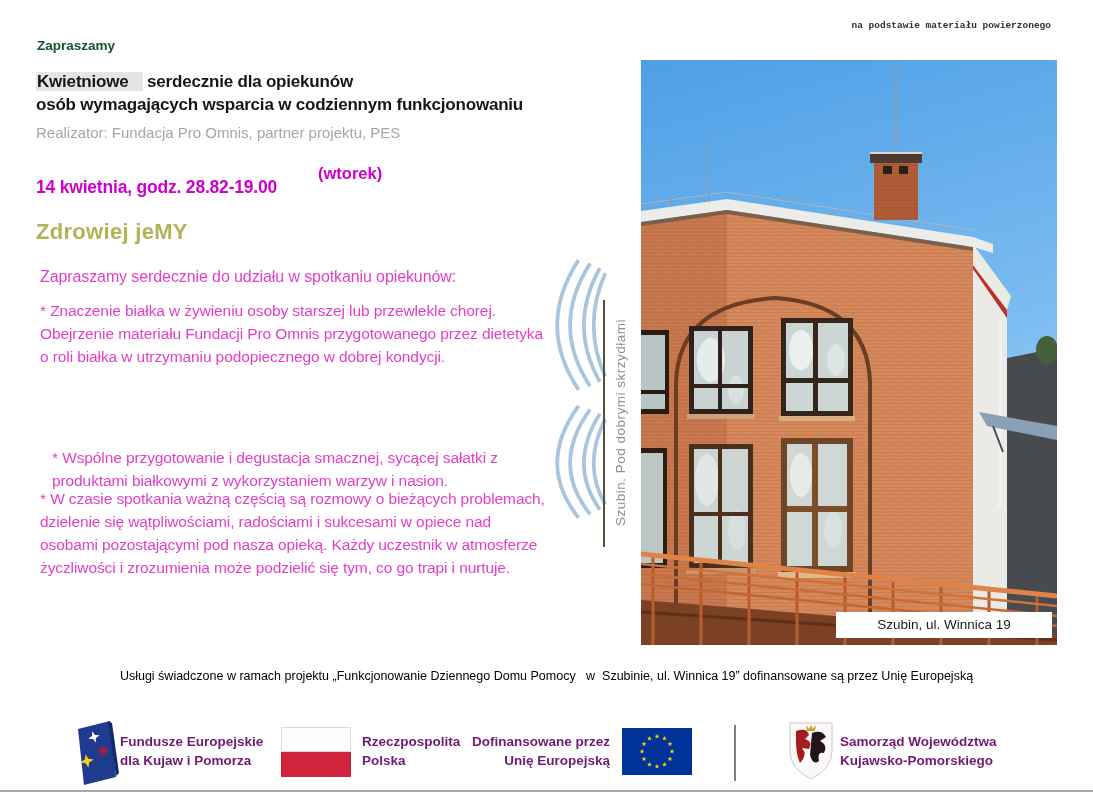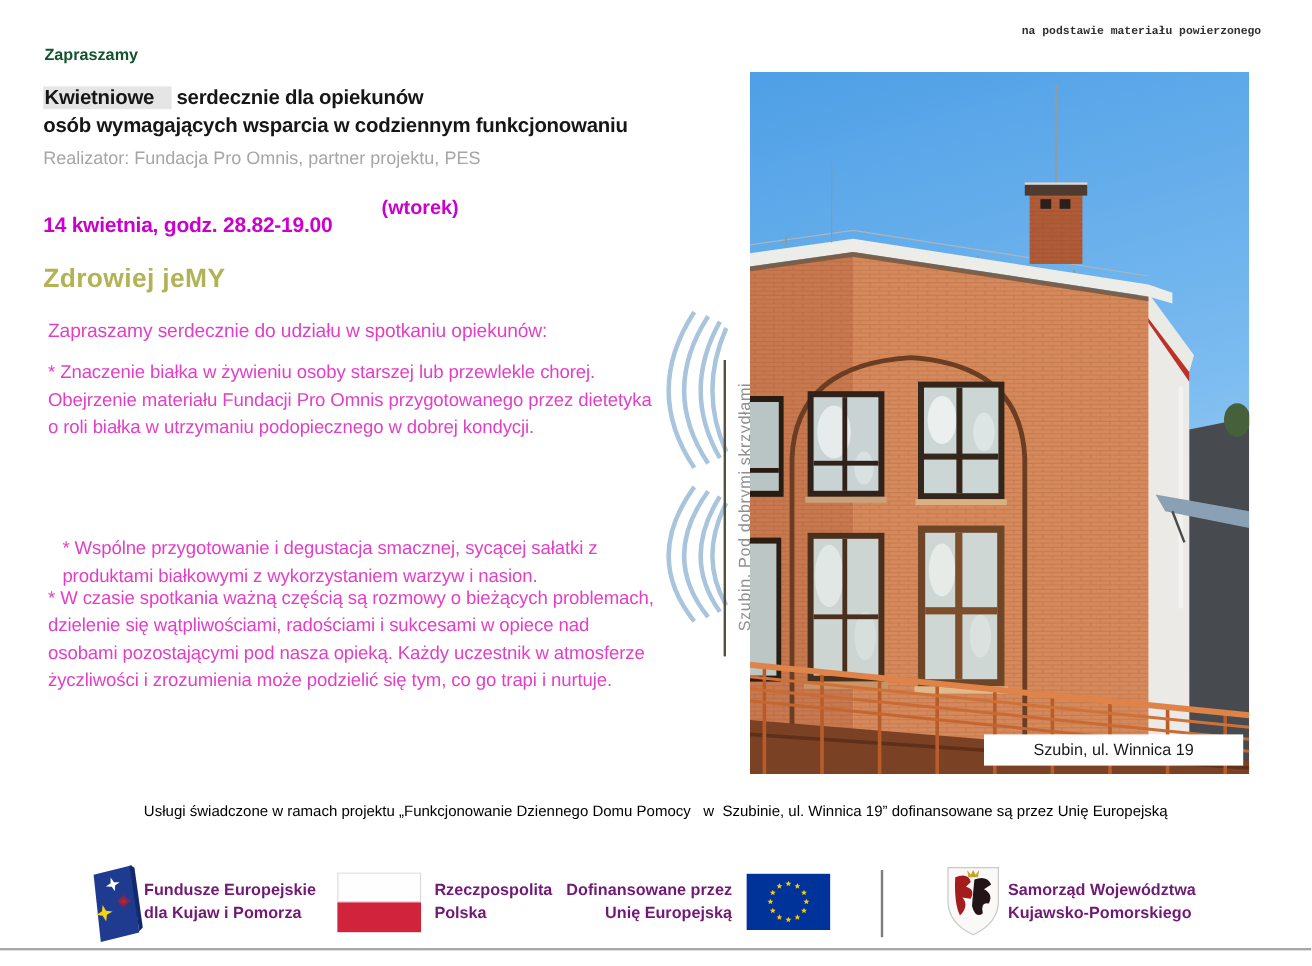--- a/index.html
+++ b/index.html
@@ -16,21 +16,21 @@
   .slogan{left:36px;top:219px;font-size:22px;font-weight:bold;color:#b2b356;letter-spacing:0.3px;}
   .pink{color:#e23fc8;font-size:15.5px;line-height:23px;width:510px;letter-spacing:-0.1px;}
   .intro{left:40px;top:265px;font-size:16px;}
   .p1{left:40px;top:299px;}
   .p2{left:52px;top:418px;margin-top:28px;}
   .p3{left:40px;top:487px;}
   .arcs{left:543px;top:238px;}
   .vline{left:603px;top:300px;width:2px;height:247px;background:#55503c;}
   .vlabel-box{left:605px;top:298px;width:30px;height:250px;display:flex;align-items:center;justify-content:center;}
   .vlabel-box span{writing-mode:vertical-rl;transform:rotate(180deg);font-size:13.5px;color:#8f8f8f;letter-spacing:0.5px;white-space:nowrap;}
-  .photo{left:625px;top:60px;width:392px;height:585px;}
+  .photo{left:641px;top:60px;width:392px;height:585px;}
   .caption{left:195px;top:552px;width:216px;height:26px;line-height:26px;background:#ffffff;
            text-align:center;font-size:13.5px;color:#1a1a1a;}
   .funding-note{left:0;right:0;top:669px;text-align:center;font-size:12.5px;color:#000;white-space:pre-wrap;}
   .logo-text{font-size:13.5px;font-weight:bold;color:#701a75;line-height:18.5px;}
   .fe-text{left:120px;top:733px;}
   .pl-text{left:362px;top:733px;}
   .eu-text{left:450px;top:733px;width:160px;text-align:right;}
   .region-text{left:840px;top:733px;}
   .divider{left:734px;top:725px;width:2px;height:56px;background:#7f7f7f;}
   .bottom-rule{left:0;top:790px;width:1093px;height:2px;background:#a8a8a8;}

